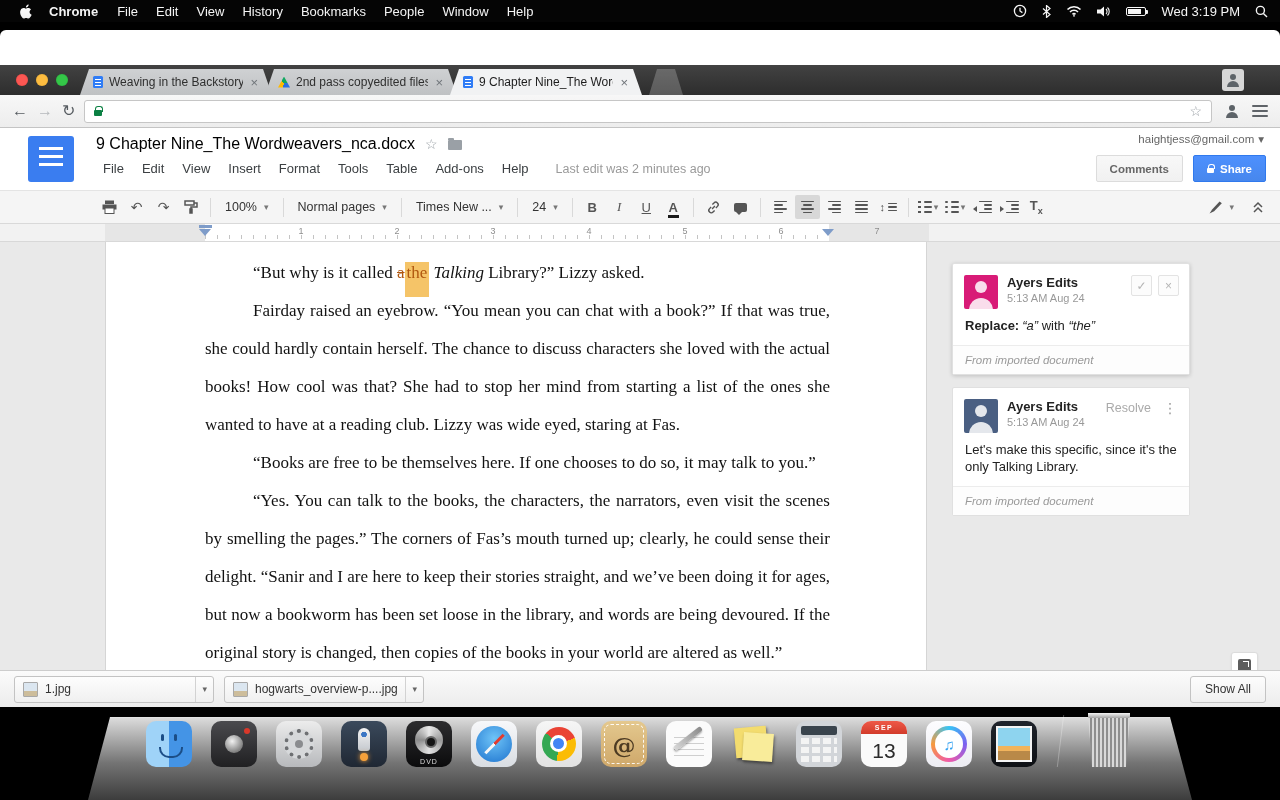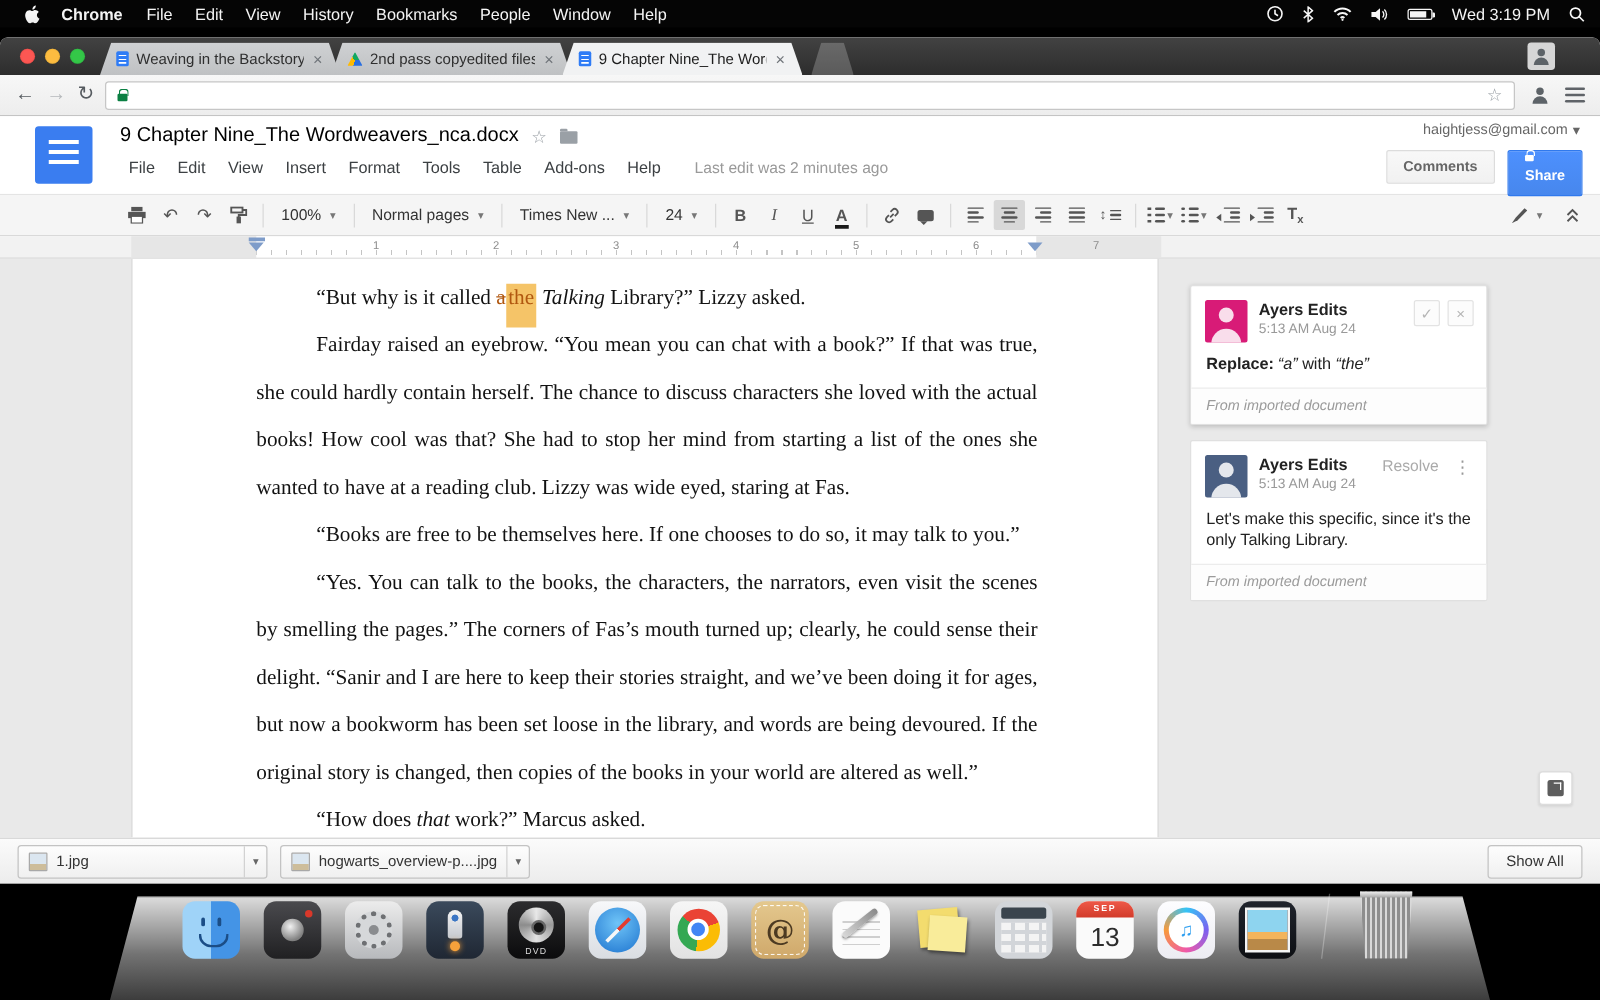--- a/index.html
+++ b/index.html
@@ -14,21 +14,21 @@
   .mb-right{margin-left:auto;display:flex;align-items:center;gap:15px;}
   .mb-ic{display:flex;align-items:center;}
   .battery{width:20px;height:9px;border:1px solid #fff;border-radius:2px;position:relative;}
   .battery::before{content:"";position:absolute;left:1px;top:1px;bottom:1px;width:72%;background:#fff;}
   .battery::after{content:"";position:absolute;right:-3px;top:2px;width:2px;height:4px;background:#fff;border-radius:0 1px 1px 0;}
   .mb-clock{font-size:13px;}
 
   
   .window{position:absolute;top:30px;left:0;width:1280px;height:677px;border-radius:6px 6px 0 0;overflow:hidden;display:flex;flex-direction:column;background:#fff;box-shadow:0 12px 40px rgba(0,0,0,.65);}
 
-  .tabstrip{height:30px;background:linear-gradient(#424242,#2d2d2d);display:flex;align-items:flex-end;position:relative;flex:0 0 auto;}
+  .tabstrip{height:30px;background:linear-gradient(#424242,#2d2d2d);display:flex;align-items:flex-end;position:relative;flex:0 0 auto;margin-top:35px;}
   .traffic{display:flex;gap:8px;align-items:center;height:30px;padding:0 12px 0 16px;}
   .tl{width:12px;height:12px;border-radius:50%;}
   .tl.red{background:#fc5753;box-shadow:inset 0 0 1px #c93c38;}
   .tl.yellow{background:#fdbc40;box-shadow:inset 0 0 1px #c79b2f;}
   .tl.green{background:#34c748;box-shadow:inset 0 0 1px #26973a;}
   .tab{width:192px;height:26px;display:flex;align-items:center;gap:6px;padding:0 13px;clip-path:polygon(9px 0,calc(100% - 9px) 0,100% 100%,0 100%);background:linear-gradient(#cfd1d3,#bfc1c3);font-size:12px;color:#2f2f2f;margin-right:-7px;position:relative;}
   .tab.active{background:#f1f2f3;z-index:3;color:#1d1d1d;}
   .tab-title{flex:1;white-space:nowrap;overflow:hidden;}
   .tab-close{color:#70757a;font-size:13px;line-height:1;padding:0 1px;}
   .docsfile-ico{width:10px;height:12px;background:#2f7cf6;border-radius:1.5px;position:relative;flex:0 0 auto;}
@@ -61,21 +61,21 @@
   .doc-title{font-size:16px;color:#000;}
   .title-star{color:#9aa0a6;font-size:14px;}
   .folder-ic{width:14px;height:10px;background:#9aa0a6;border-radius:1px;position:relative;margin-top:2px;}
   .folder-ic::before{content:"";position:absolute;left:0;top:-2px;width:6px;height:2px;background:#9aa0a6;border-radius:1px 1px 0 0;}
   .menu-row{position:absolute;left:94px;top:33px;display:flex;align-items:center;font-size:13px;color:#3c4043;}
   .dmenu{padding:0 9px;}
   .last-edit{margin-left:18px;color:#9a9a9a;font-size:12.5px;}
   .account-row{position:absolute;right:16px;top:4px;font-size:11.5px;color:#666;display:flex;align-items:center;gap:4px;}
   .hdr-actions{position:absolute;right:14px;top:27px;display:flex;gap:10px;}
   .btn-comments{height:27px;padding:0 13px;background:linear-gradient(#f8f8f8,#f1f1f1);border:1px solid #dcdcdc;border-radius:2px;font-size:11.5px;font-weight:bold;color:#666;display:flex;align-items:center;}
-  .btn-share{height:37px;padding:0 13px;background:linear-gradient(#4d90fe,#4787ed);border:1px solid #3079ed;border-radius:2px;font-size:11.5px;font-weight:bold;color:#fff;display:flex;align-items:flex-start;gap:6px;flex-direction:column;}
+  .btn-share{height:27px;padding:0 13px;background:linear-gradient(#4d90fe,#4787ed);border:1px solid #3079ed;border-radius:2px;font-size:11.5px;font-weight:bold;color:#fff;display:flex;align-items:center;gap:6px;}
   .lock-w{width:7px;height:5px;background:#fff;border-radius:1px;position:relative;margin-top:3px;}
   .lock-w::before{content:"";position:absolute;left:0.6px;top:-4px;width:5px;height:4px;border:1.3px solid #fff;border-bottom:none;border-radius:3px 3px 0 0;}
 
   
   .docs-toolbar{height:34px;background:#f5f5f5;border-top:1px solid #e4e4e4;border-bottom:1px solid #d9d9d9;display:flex;align-items:center;padding:0 10px 0 97px;gap:2px;flex:0 0 auto;}
   .tb-btn{min-width:25px;height:24px;display:flex;align-items:center;justify-content:center;border-radius:2px;color:#555;font-size:14px;gap:2px;}
   .tb-btn.pressed{background:#d8d8d8;}
   .tb-sep{width:1px;height:19px;background:#d9d9d9;margin:0 5px;flex:0 0 auto;}
   .tb-dd{display:flex;align-items:center;gap:7px;padding:0 7px;height:24px;font-size:12.5px;color:#333;border-radius:2px;}
   .dd-caret{font-size:9px;color:#777;}

